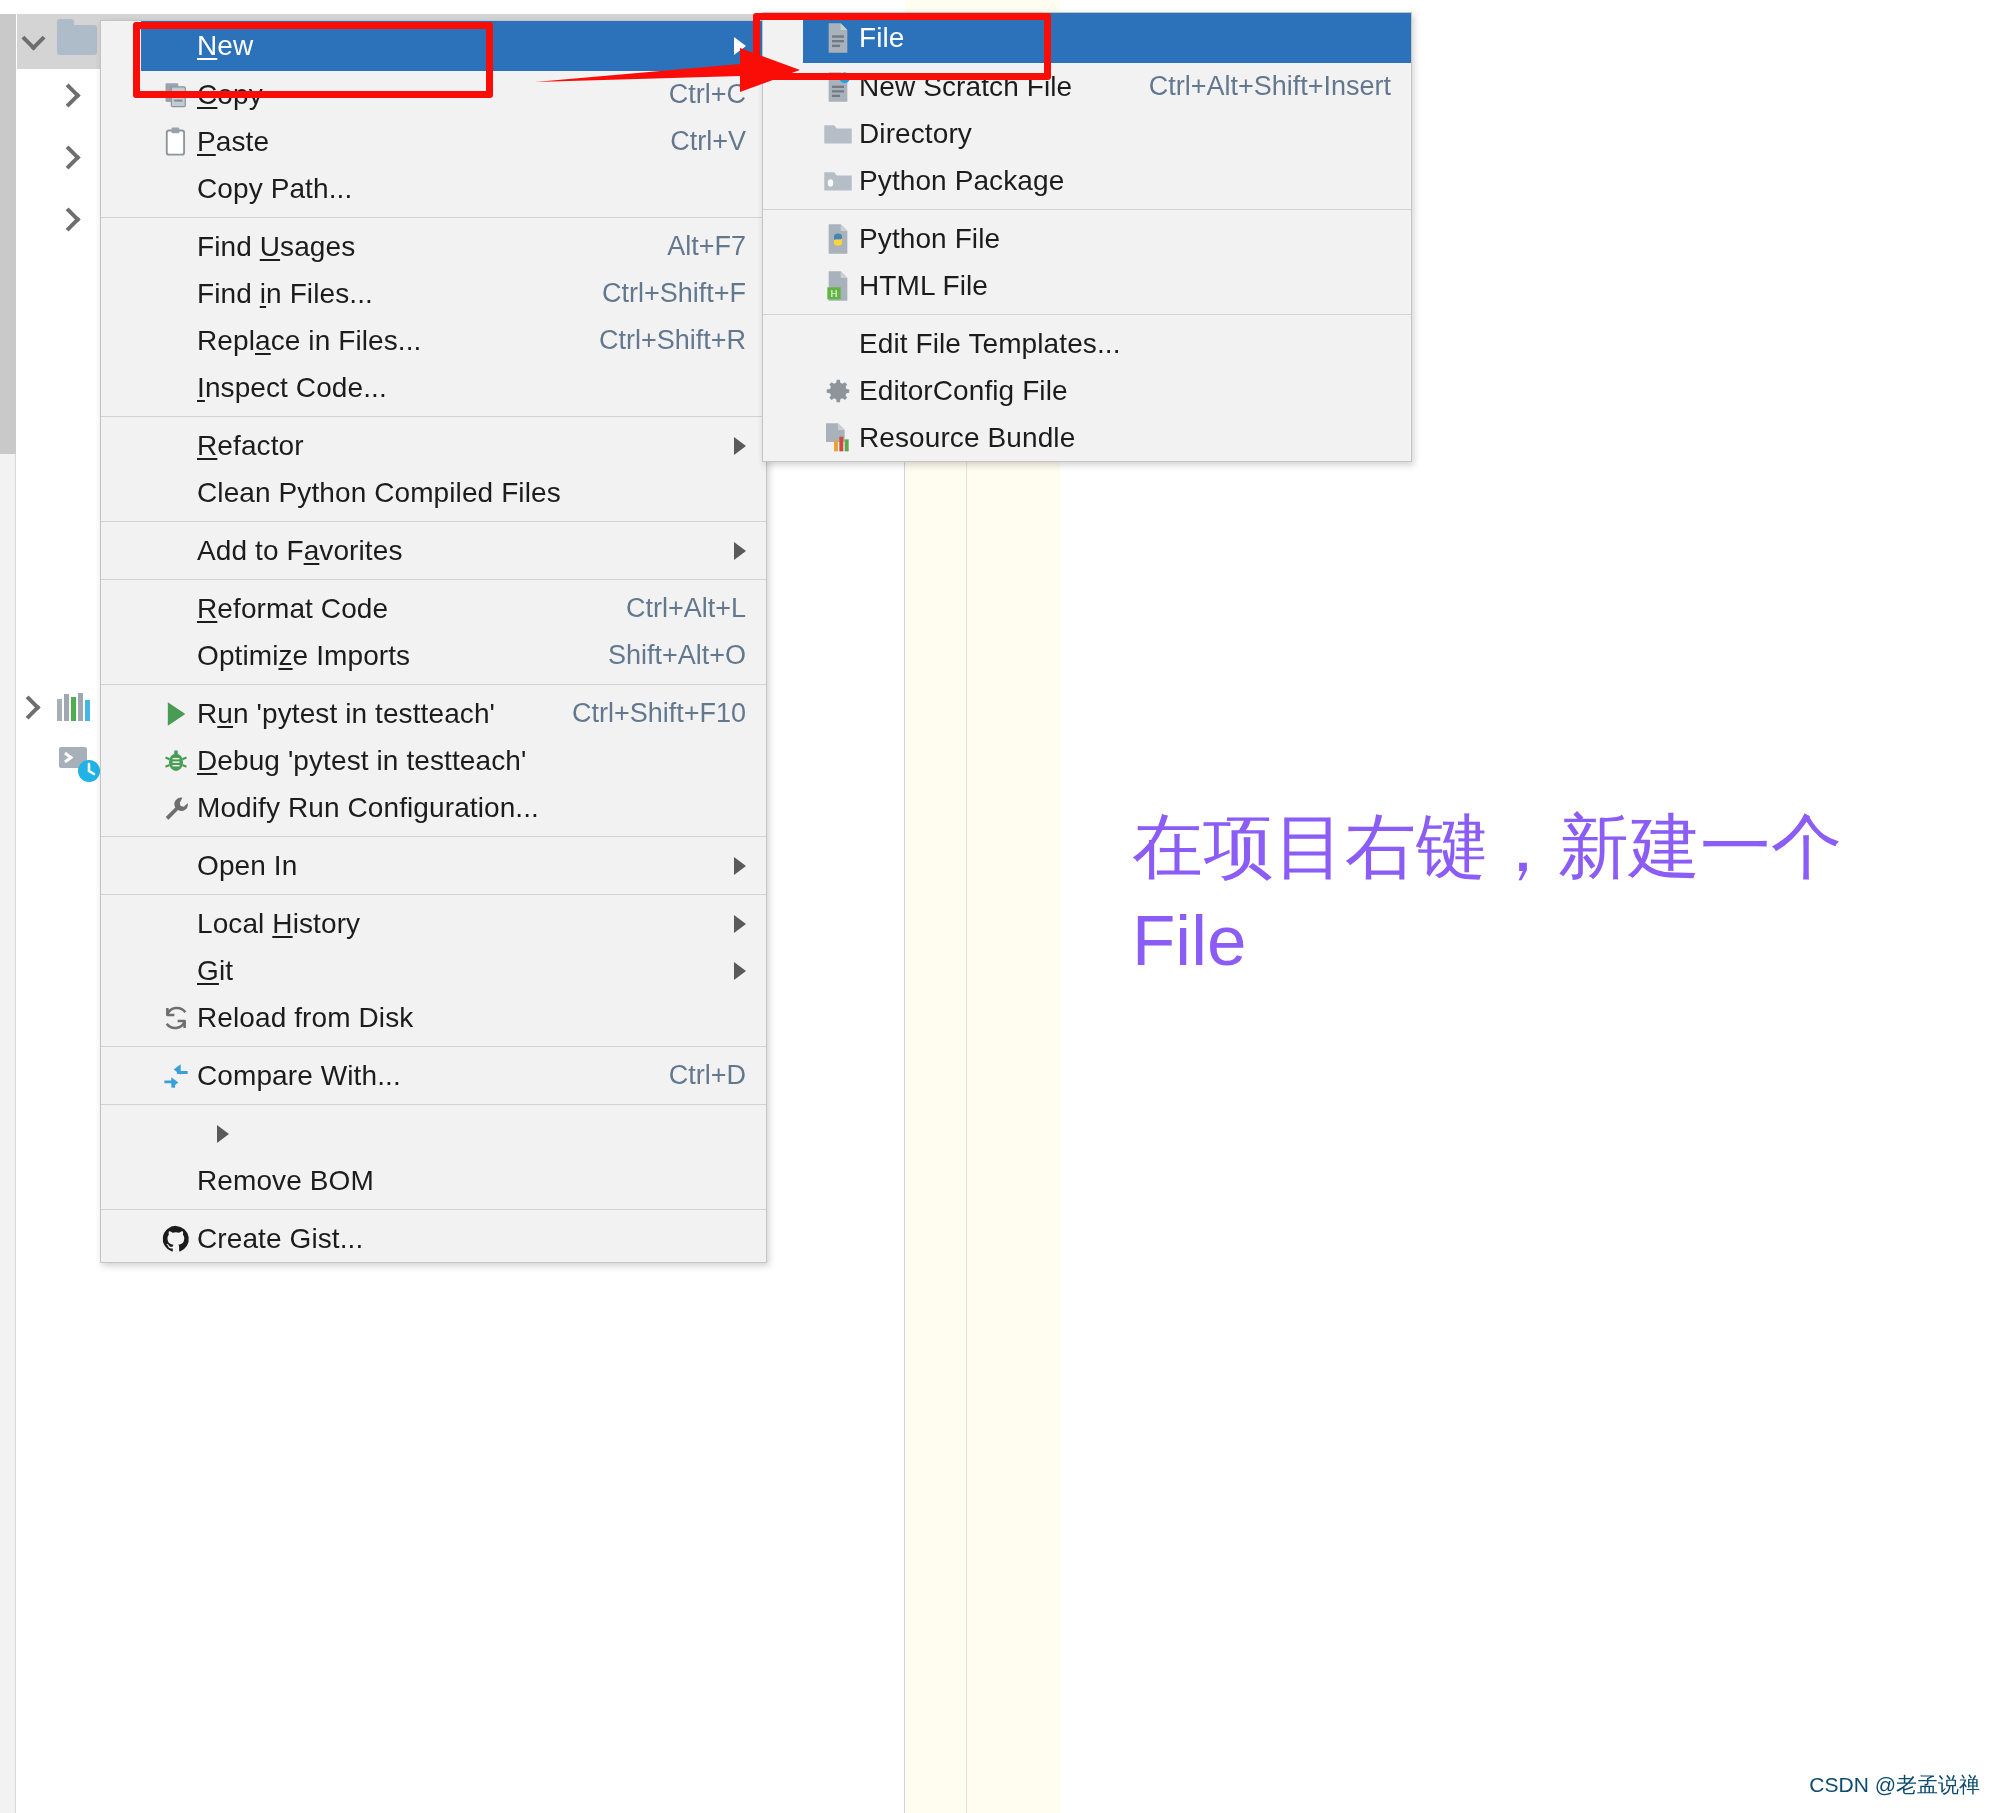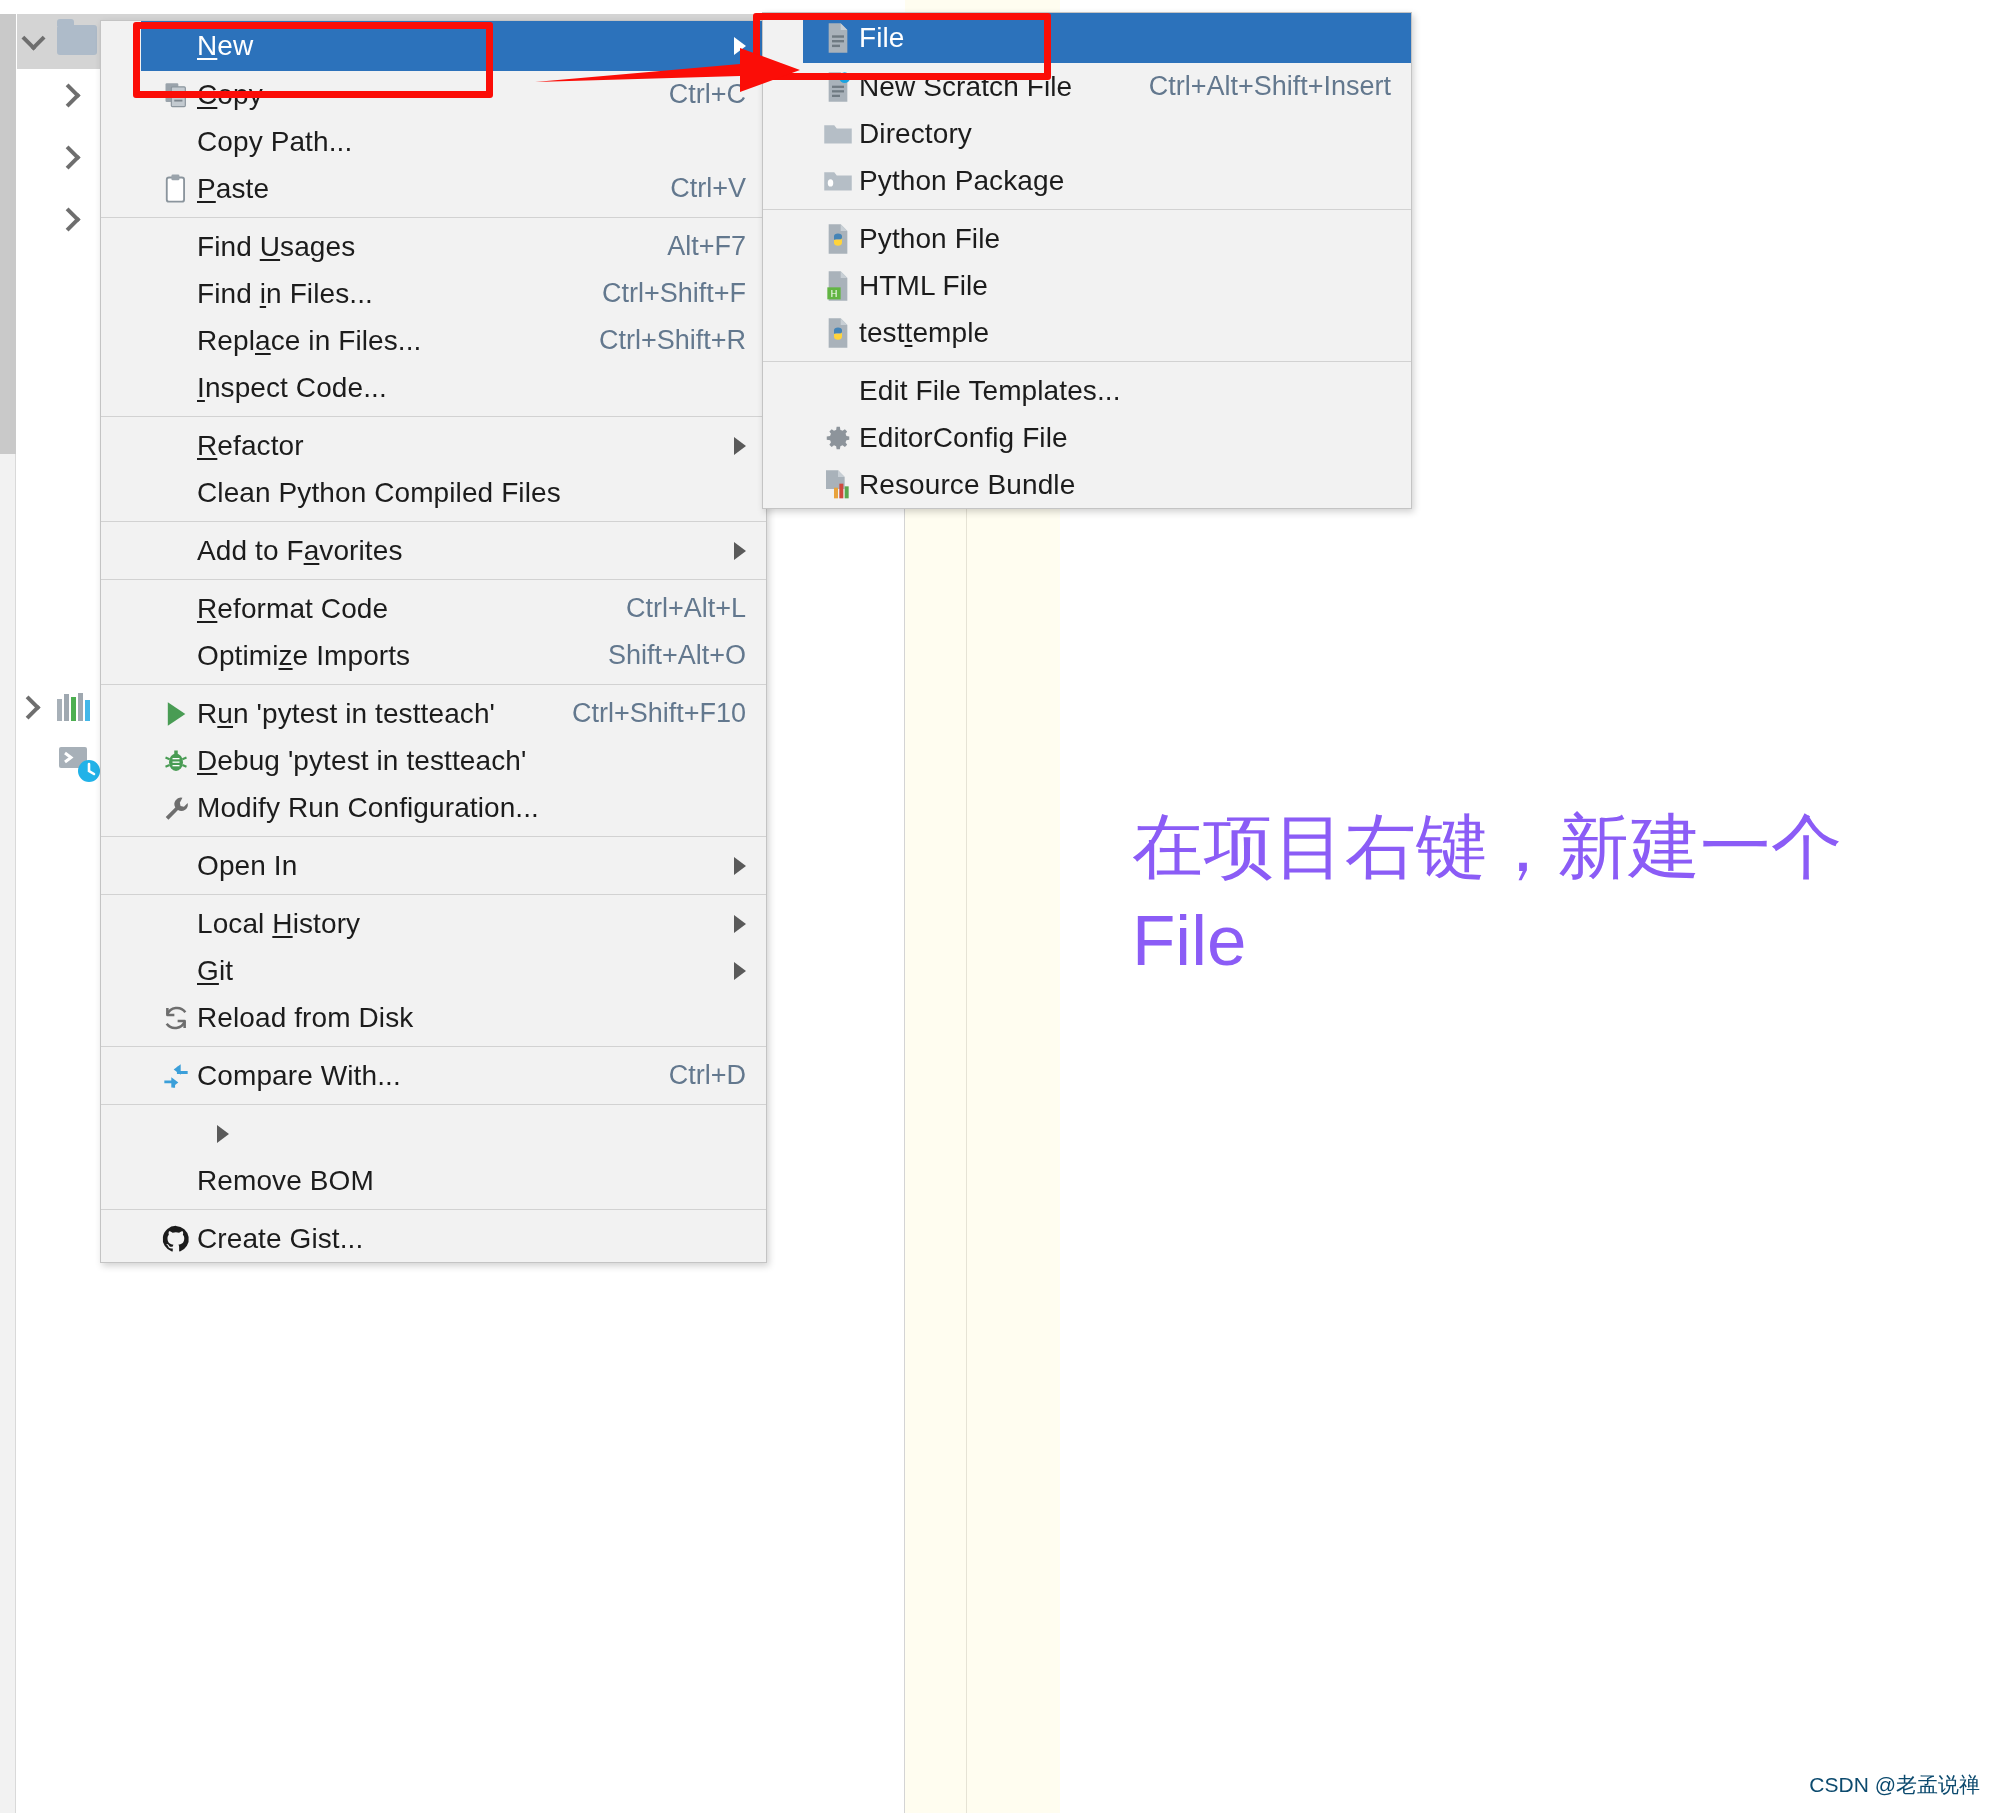--- a/index.html
+++ b/index.html
@@ -198,32 +198,32 @@
           <rect x="8" y="5" width="12" height="17" rx="1" fill="#c3cad0" stroke="#8b959d"></rect>
           <rect x="10.5" y="9" width="7" height="1.6" fill="#7d868e"></rect>
           <rect x="10.5" y="12.5" width="7" height="1.6" fill="#7d868e"></rect>
           <rect x="10.5" y="16" width="7" height="1.6" fill="#7d868e"></rect>
         </svg>
       </span>
       <span class="mi-label"><u>C</u>opy</span>
       <span class="mi-shortcut">Ctrl+C</span>
     </div>
     <div class="mi">
-      <span class="mi-icon"></span>
-      <span class="mi-label">Copy Path...</span>
-    </div>
-    <div class="mi">
       <span class="mi-icon">
         <svg class="ic" width="26" height="30" viewBox="0 0 20 26">
           <rect x="2" y="3" width="15" height="21" rx="2" fill="#ffffff" stroke="#8b959d" stroke-width="1.6"></rect>
           <rect x="6" y="0.5" width="7" height="5" rx="1.2" fill="#9aa3ab"></rect>
         </svg>
       </span>
       <span class="mi-label"><u>P</u>aste</span>
       <span class="mi-shortcut">Ctrl+V</span>
+    </div>
+    <div class="mi">
+      <span class="mi-icon"></span>
+      <span class="mi-label">Copy Path...</span>
     </div>
 
     <div class="sep"></div>
 
     <div class="mi">
       <span class="mi-icon"></span>
       <span class="mi-label">Find <u>U</u>sages</span>
       <span class="mi-shortcut">Alt+F7</span>
     </div>
     <div class="mi">
@@ -457,31 +457,20 @@
         <svg class="ic" width="28" height="32" viewBox="0 0 20 24">
           <path d="M3 1 h9 l5 5 v17 h-14 z" fill="#a9b2ba"></path>
           <path d="M12 1 v5 h5 z" fill="#c8cfd5"></path>
           <rect x="2" y="13" width="10" height="9" fill="#62b543"></rect>
           <text x="7" y="20.5" font-size="7" fill="#ffffff" text-anchor="middle" font-family="DejaVu Sans, sans-serif">H</text>
         </svg>
       </span>
       <span class="mi-label">HTML File</span>
     </div>
 
-    <div class="mi">
-      <span class="mi-icon">
-        <svg class="ic" width="28" height="32" viewBox="0 0 20 24">
-          <path d="M3 1 h9 l5 5 v17 h-14 z" fill="#a9b2ba"></path>
-          <path d="M12 1 v5 h5 z" fill="#c8cfd5"></path>
-          <path d="M7 10 c0-1.6 1.2-2.2 3-2.2 s3 .6 3 2.2 v2.2 h-4 c-1.4 0-2 .8-2 2 v1.5" fill="#4584b6"></path>
-          <path d="M13 14.8 c0 1.6-1.2 2.2-3 2.2 s-3-.6-3-2.2 v-2.2 h4 c1.4 0 2-.8 2-2 v-1.5" fill="#ffd43b"></path>
-        </svg>
-      </span>
-      <span class="mi-label">test<u>t</u>emple</span>
-    </div>
 
     <div class="sep"></div>
 
     <div class="mi">
       <span class="mi-icon"></span>
       <span class="mi-label">Edit File Templates...</span>
     </div>
 
     <div class="mi">
       <span class="mi-icon">

